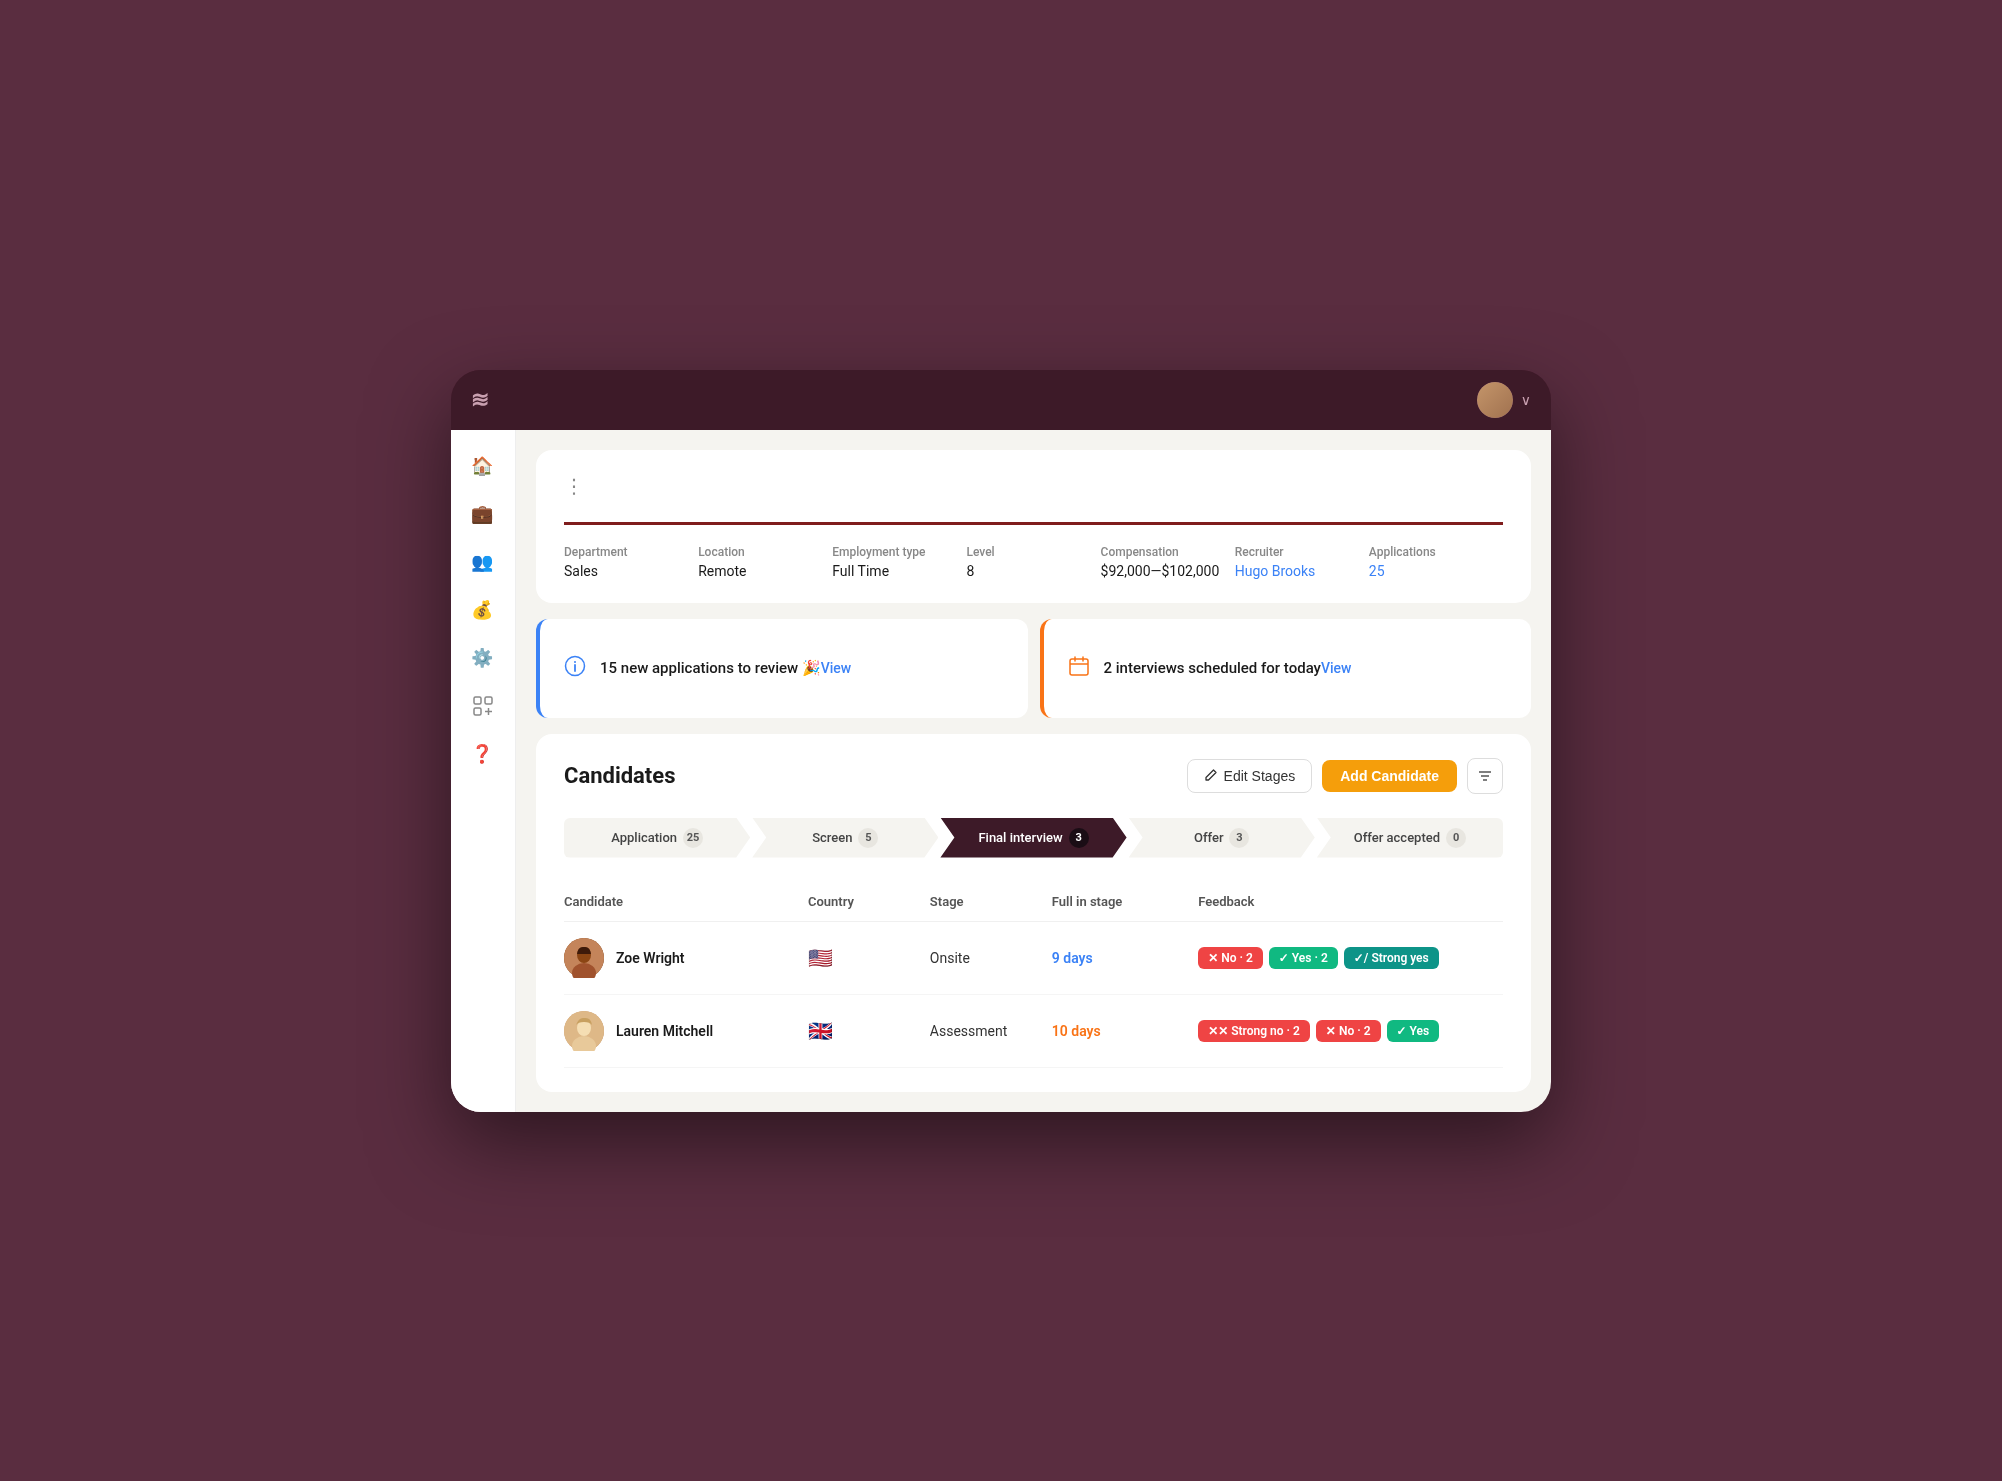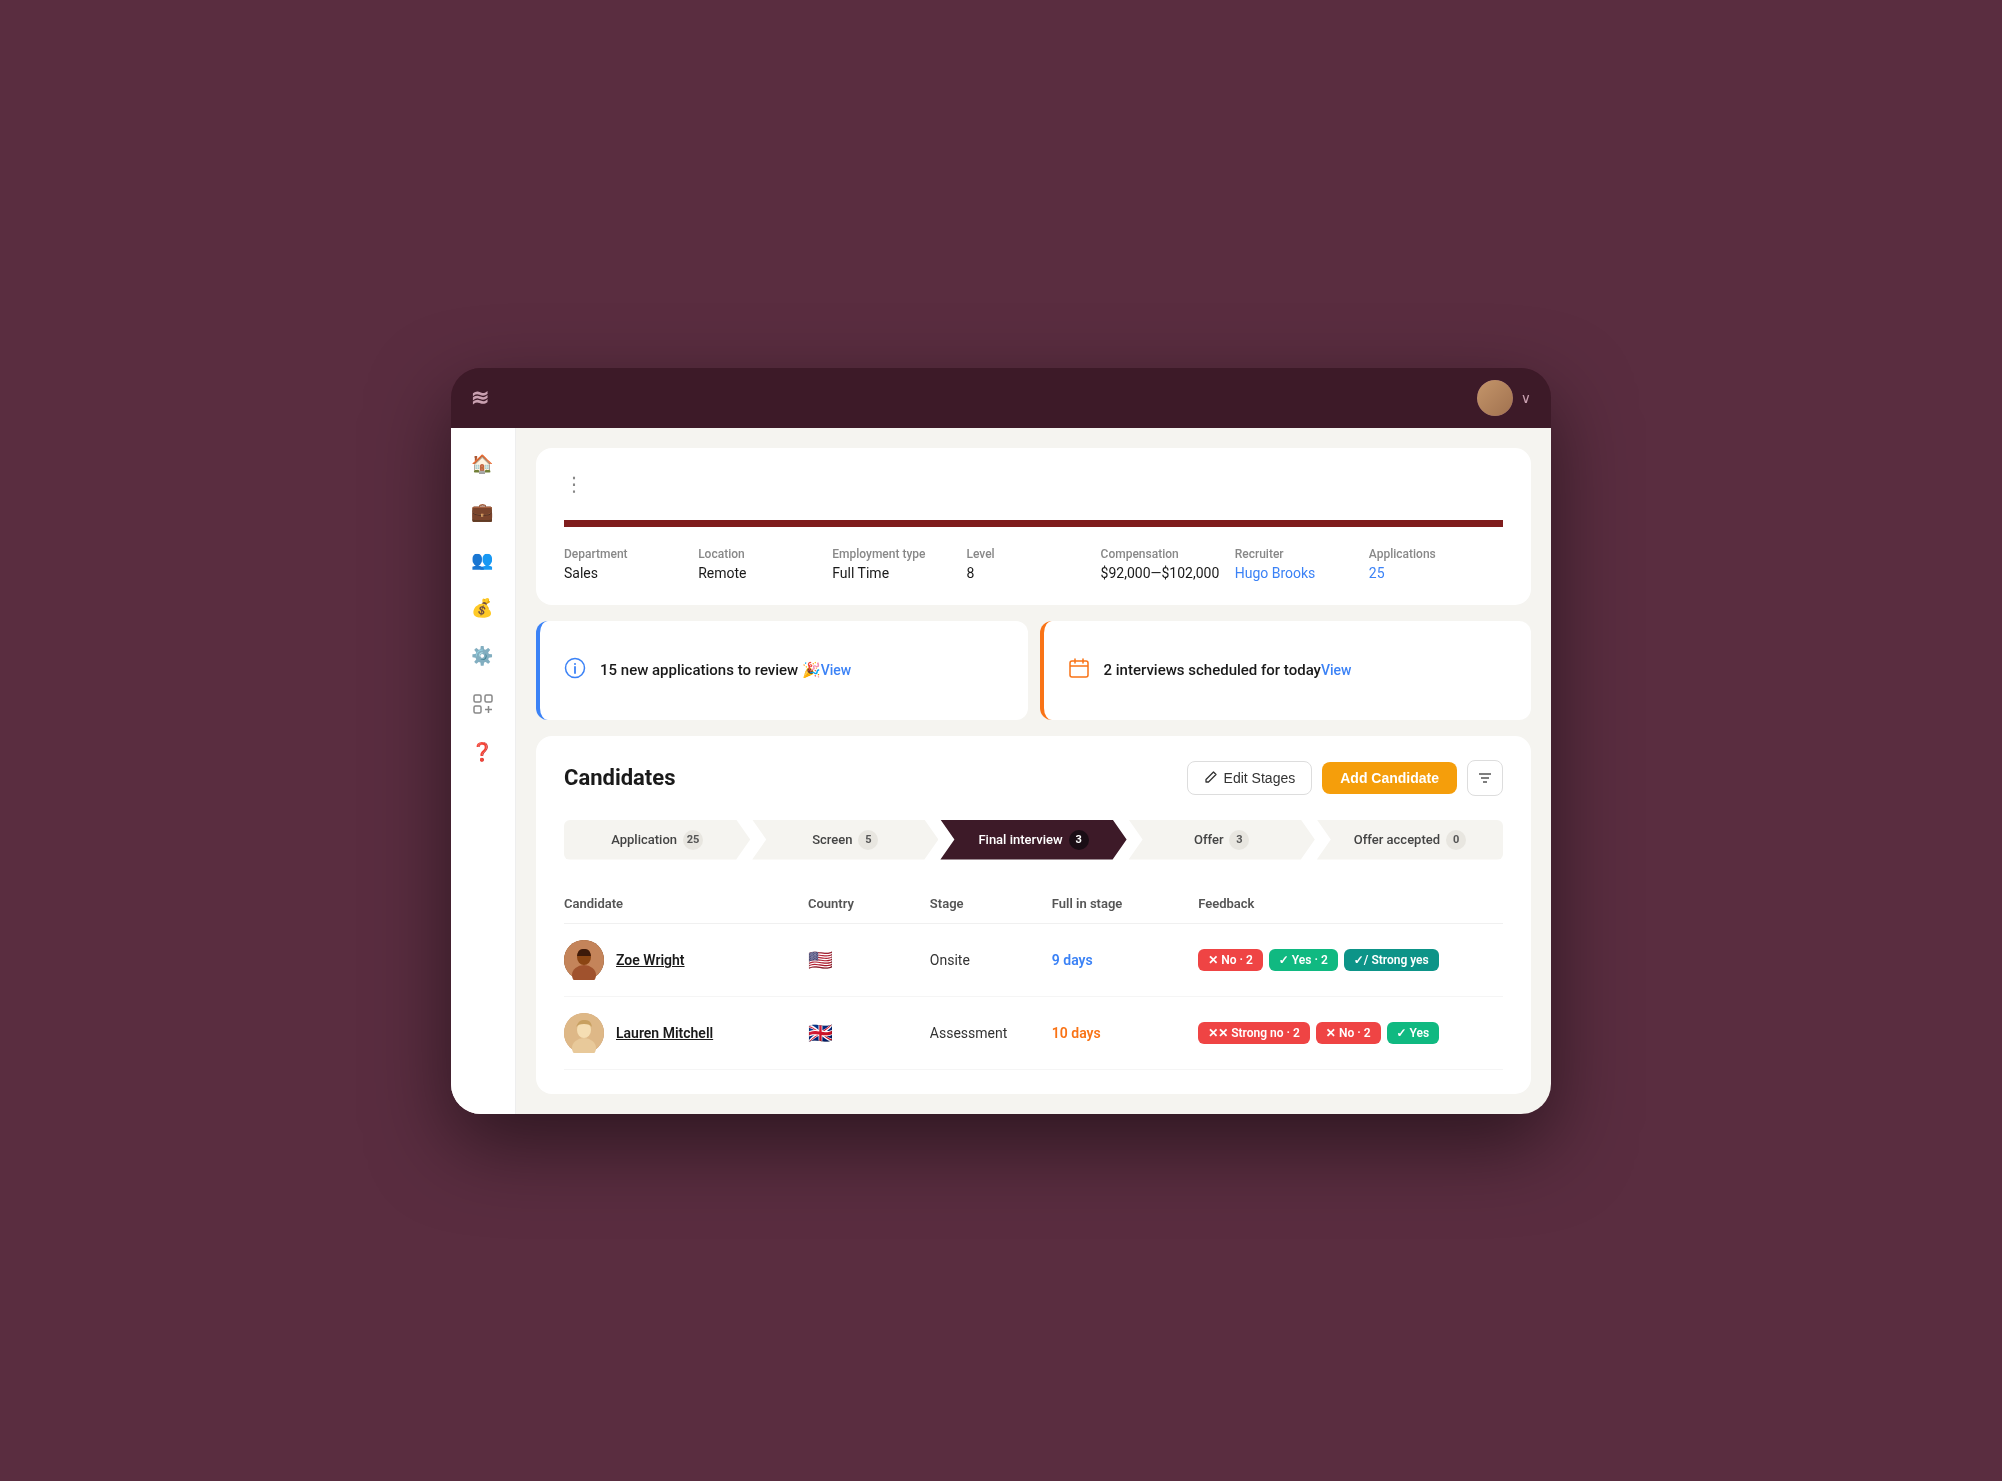--- a/index.html
+++ b/index.html
@@ -157,21 +157,21 @@
     .more-menu {
       color: #888;
       font-size: 20px;
       cursor: pointer;
     }
 
     
     .job-details-row {
       display: flex;
       gap: 0;
-      border-top: 7px solid #7f1d1d;
+      border-top: 3px solid #7f1d1d;
       padding-top: 20px;
     }
     .job-detail-item {
       flex: 1;
     }
     .job-detail-label {
       font-size: 12px;
       color: #888;
       font-weight: 500;
       margin-bottom: 4px;
@@ -378,21 +378,20 @@
       border-radius: 50%;
       display: flex;
       align-items: center;
       justify-content: center;
       font-size: 16px;
     }
     .candidate-name {
       font-size: 14px;
       font-weight: 600;
       color: #1a1a1a;
-      text-decoration: underline;
     }
     .cell-value {
       font-size: 14px;
       color: #333;
     }
     .days-value.orange { color: #f97316; font-weight: 600; }
     .days-value.blue { color: #3b82f6; font-weight: 600; }
 
     .feedback-badges {
       display: flex;

